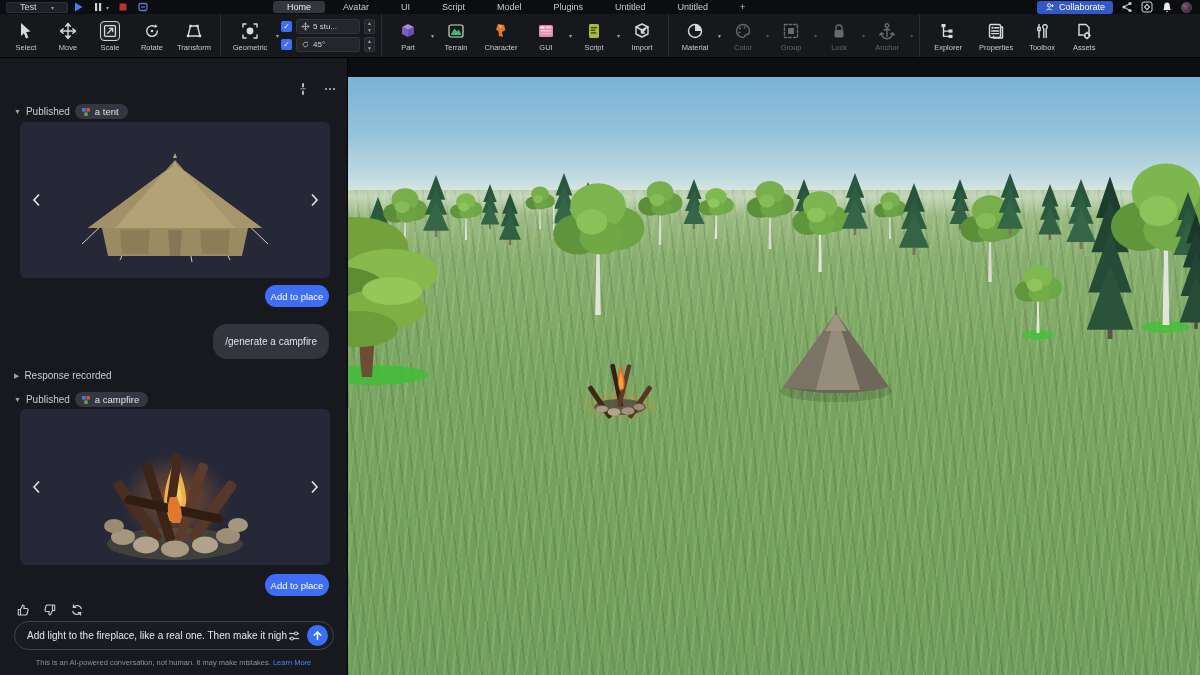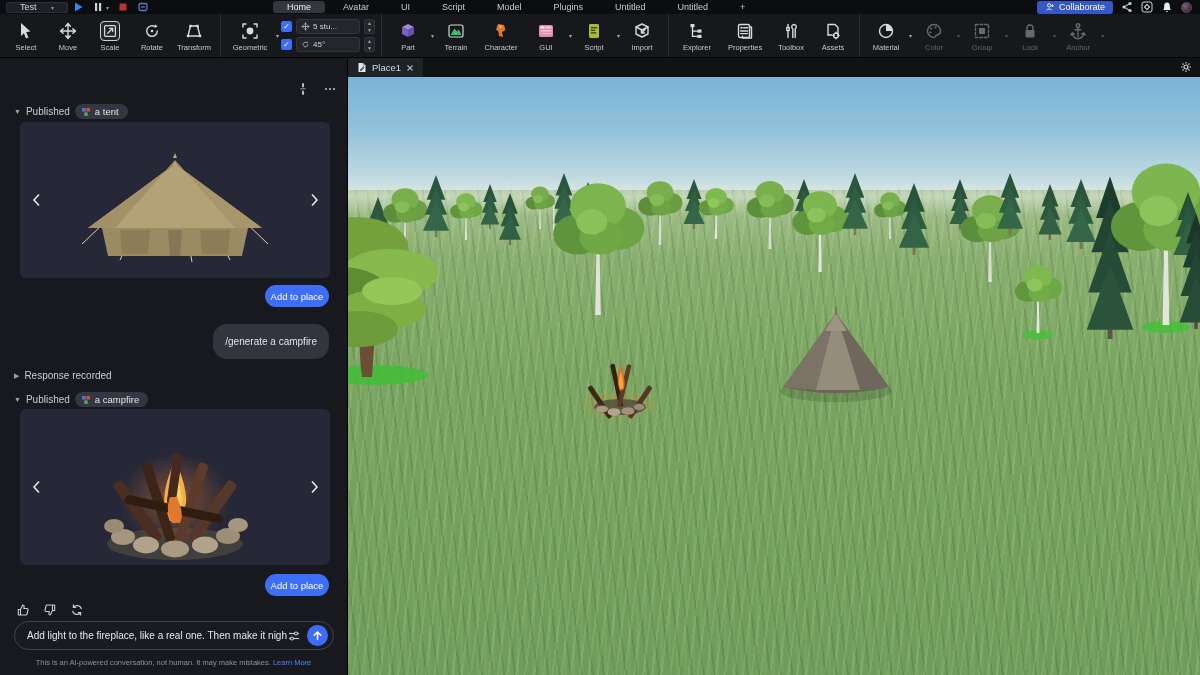--- a/index.html
+++ b/index.html
@@ -325,20 +325,77 @@
             <polygon points="10,3 16,6 10,9 4,6"></polygon>
             <path d="M4 6 V13 L10 16 L16 13 V6"></path>
             <path d="M13 8.5 L9.5 12 M9.5 12 h3 M9.5 12 v-3" stroke-width="1.5"></path>
           </svg>
         </span>
       <span class="lbl">Import</span>
     </div>
   </div>
 
   <div class="rgroup">
+    <div class="rtool">
+      <span class="glyph">
+          <svg width="20" height="20" viewBox="0 0 20 20" class="ic">
+            <circle cx="10" cy="10" r="6.5"></circle>
+            <path d="M10 3.5 A6.5 6.5 0 0 1 16.5 10 L10 10 Z" fill="#d6d9dd" stroke="none"></path>
+          </svg>
+        </span>
+      <span class="lbl">Material</span>
+    </div>
+    <span class="mini-caret">▾</span>
+    <div class="rtool dis">
+      <span class="glyph">
+          <svg width="20" height="20" viewBox="0 0 20 20" class="ic">
+            <path d="M10 3.5 a6.5 6.5 0 1 0 0 13 c1.8 0 1.4-2 2.8-2.6 1.2-.5 3.7 .4 3.7-3.9 A6.5 6.5 0 0 0 10 3.5 Z"></path>
+            <circle cx="7" cy="7.5" r="1" fill="#d6d9dd" stroke="none"></circle>
+            <circle cx="11.5" cy="6.5" r="1" fill="#d6d9dd" stroke="none"></circle>
+            <circle cx="6.5" cy="11.5" r="1" fill="#d6d9dd" stroke="none"></circle>
+          </svg>
+        </span>
+      <span class="lbl">Color</span>
+    </div>
+    <span class="mini-caret" style="opacity:.42">▾</span>
+    <div class="rtool dis">
+      <span class="glyph">
+          <svg width="20" height="20" viewBox="0 0 20 20" class="ic">
+            <rect x="3.5" y="3.5" width="13" height="13" stroke-dasharray="2.6 2"></rect>
+            <rect x="7" y="7" width="6" height="6" fill="#d6d9dd" stroke="none"></rect>
+          </svg>
+        </span>
+      <span class="lbl">Group</span>
+    </div>
+    <span class="mini-caret" style="opacity:.42">▾</span>
+    <div class="rtool dis">
+      <span class="glyph">
+          <svg width="20" height="20" viewBox="0 0 20 20" class="ic">
+            <rect x="5.5" y="9" width="9" height="7.5" rx="1.4" fill="#d6d9dd" stroke="none"></rect>
+            <path d="M7 9 V7 a3 3 0 0 1 6 0 V9"></path>
+          </svg>
+        </span>
+      <span class="lbl">Lock</span>
+    </div>
+    <span class="mini-caret" style="opacity:.42">▾</span>
+    <div class="rtool dis">
+      <span class="glyph">
+          <svg width="20" height="20" viewBox="0 0 20 20" class="ic">
+            <circle cx="10" cy="4.6" r="1.8"></circle>
+            <line x1="10" y1="6.4" x2="10" y2="15.5"></line>
+            <line x1="7.2" y1="8.8" x2="12.8" y2="8.8"></line>
+            <path d="M4.2 12 a5.8 5.8 0 0 0 11.6 0 M4.2 12 l-1.4 2 M4.2 12 l2.2 1 M15.8 12 l1.4 2 M15.8 12 l-2.2 1"></path>
+          </svg>
+        </span>
+      <span class="lbl">Anchor</span>
+    </div>
+    <span class="mini-caret" style="opacity:.42">▾</span>
+  </div>
+
+  <div class="rgroup">
     <div class="rtool" style="width:44px">
       <span class="glyph">
           <svg width="20" height="20" viewBox="0 0 20 20" class="ic">
             <rect x="3.5" y="3" width="4" height="3.2" fill="#d6d9dd" stroke="none"></rect>
             <rect x="10.5" y="8.5" width="4" height="3.2" fill="#d6d9dd" stroke="none"></rect>
             <rect x="10.5" y="13.8" width="4" height="3.2" fill="#d6d9dd" stroke="none"></rect>
             <path d="M5.5 6.2 V15.4 H10.5 M5.5 10.1 H10.5"></path>
           </svg>
         </span>
       <span class="lbl">Explorer</span>
@@ -369,77 +426,20 @@
       <span class="glyph">
           <svg width="20" height="20" viewBox="0 0 20 20" class="ic">
             <path d="M5 3.5 h7 l3 3 V14 M5 3.5 V14"></path>
             <path d="M5 14 h4"></path>
             <circle cx="13" cy="14.5" r="2.4"></circle>
             <path d="M13 11.2 v1 M13 16.8 v1 M9.9 14.5 h1 M15.1 14.5 h1"></path>
           </svg>
         </span>
       <span class="lbl">Assets</span>
     </div>
-  </div>
-
-  <div class="rgroup">
-    <div class="rtool">
-      <span class="glyph">
-          <svg width="20" height="20" viewBox="0 0 20 20" class="ic">
-            <circle cx="10" cy="10" r="6.5"></circle>
-            <path d="M10 3.5 A6.5 6.5 0 0 1 16.5 10 L10 10 Z" fill="#d6d9dd" stroke="none"></path>
-          </svg>
-        </span>
-      <span class="lbl">Material</span>
-    </div>
-    <span class="mini-caret">▾</span>
-    <div class="rtool dis">
-      <span class="glyph">
-          <svg width="20" height="20" viewBox="0 0 20 20" class="ic">
-            <path d="M10 3.5 a6.5 6.5 0 1 0 0 13 c1.8 0 1.4-2 2.8-2.6 1.2-.5 3.7 .4 3.7-3.9 A6.5 6.5 0 0 0 10 3.5 Z"></path>
-            <circle cx="7" cy="7.5" r="1" fill="#d6d9dd" stroke="none"></circle>
-            <circle cx="11.5" cy="6.5" r="1" fill="#d6d9dd" stroke="none"></circle>
-            <circle cx="6.5" cy="11.5" r="1" fill="#d6d9dd" stroke="none"></circle>
-          </svg>
-        </span>
-      <span class="lbl">Color</span>
-    </div>
-    <span class="mini-caret" style="opacity:.42">▾</span>
-    <div class="rtool dis">
-      <span class="glyph">
-          <svg width="20" height="20" viewBox="0 0 20 20" class="ic">
-            <rect x="3.5" y="3.5" width="13" height="13" stroke-dasharray="2.6 2"></rect>
-            <rect x="7" y="7" width="6" height="6" fill="#d6d9dd" stroke="none"></rect>
-          </svg>
-        </span>
-      <span class="lbl">Group</span>
-    </div>
-    <span class="mini-caret" style="opacity:.42">▾</span>
-    <div class="rtool dis">
-      <span class="glyph">
-          <svg width="20" height="20" viewBox="0 0 20 20" class="ic">
-            <rect x="5.5" y="9" width="9" height="7.5" rx="1.4" fill="#d6d9dd" stroke="none"></rect>
-            <path d="M7 9 V7 a3 3 0 0 1 6 0 V9"></path>
-          </svg>
-        </span>
-      <span class="lbl">Lock</span>
-    </div>
-    <span class="mini-caret" style="opacity:.42">▾</span>
-    <div class="rtool dis">
-      <span class="glyph">
-          <svg width="20" height="20" viewBox="0 0 20 20" class="ic">
-            <circle cx="10" cy="4.6" r="1.8"></circle>
-            <line x1="10" y1="6.4" x2="10" y2="15.5"></line>
-            <line x1="7.2" y1="8.8" x2="12.8" y2="8.8"></line>
-            <path d="M4.2 12 a5.8 5.8 0 0 0 11.6 0 M4.2 12 l-1.4 2 M4.2 12 l2.2 1 M15.8 12 l1.4 2 M15.8 12 l-2.2 1"></path>
-          </svg>
-        </span>
-      <span class="lbl">Anchor</span>
-    </div>
-    <span class="mini-caret" style="opacity:.42">▾</span>
   </div>
 </div>
 
 <div id="assistant">
   <div id="as-toolrow">
     <svg width="12" height="14" viewBox="0 0 12 14">
         <rect x="5" y="1" width="2" height="4.5" rx="1" fill="#b7bbc1"></rect>
         <rect x="5" y="8.5" width="2" height="4.5" rx="1" fill="#b7bbc1"></rect>
         <rect x="3.2" y="6" width="5.6" height="1.6" rx=".8" fill="#6e737b"></rect>
       </svg>
@@ -581,40 +581,20 @@
       </button>
   </div>
 
   <div id="disclaimer">
     <span>This is an AI-powered conversation, not human. It may make mistakes.</span>
     <a href="#">Learn More</a>
   </div>
 </div>
 
 <div id="viewport-wrap">
-  <div id="tabbar">
-    <div id="tab-place">
-      <svg width="10" height="11" viewBox="0 0 10 11">
-          <path d="M1.5 1 H6 L8.5 3.5 V10 H1.5 Z" fill="#e4e6e9"></path>
-          <path d="M6 1 V3.5 H8.5" fill="none" stroke="#9aa0a8" stroke-width=".8"></path>
-          <path d="M3.2 7.8 L6.4 4.6 L7.4 5.6 L4.2 8.8 L3 9 Z" fill="#6b7widening2"></path>
-          <path d="M3.2 7.8 L6.4 4.6 L7.4 5.6 L4.2 8.8 L3 9 Z" fill="#6b7078"></path>
-        </svg>
-      <span>Place1</span>
-      <svg width="8" height="8" viewBox="0 0 8 8">
-          <path d="M1.5 1.5 L6.5 6.5 M6.5 1.5 L1.5 6.5" stroke="#aeb2b8" stroke-width="1.1"></path>
-        </svg>
-    </div>
-    <div id="tab-gear">
-      <svg width="12" height="12" viewBox="0 0 12 12">
-          <circle cx="6" cy="6" r="2" fill="none" stroke="#cfd2d6" stroke-width="1.2"></circle>
-          <path d="M6 1 V2.6 M6 9.4 V11 M1 6 H2.6 M9.4 6 H11 M2.5 2.5 L3.6 3.6 M8.4 8.4 L9.5 9.5 M9.5 2.5 L8.4 3.6 M3.6 8.4 L2.5 9.5" stroke="#cfd2d6" stroke-width="1.2"></path>
-        </svg>
-    </div>
-  </div>
 
   <div id="scene">
     <div id="sky"></div>
     <div id="ground"></div>
     <div id="haze"></div>
 
     <svg class="objects" width="852" height="598" viewBox="0 0 852 598">
       <defs>
         <g id="pine">
           <rect x="-2" y="-16" width="4" height="16" fill="#8f7f62"></rect>

